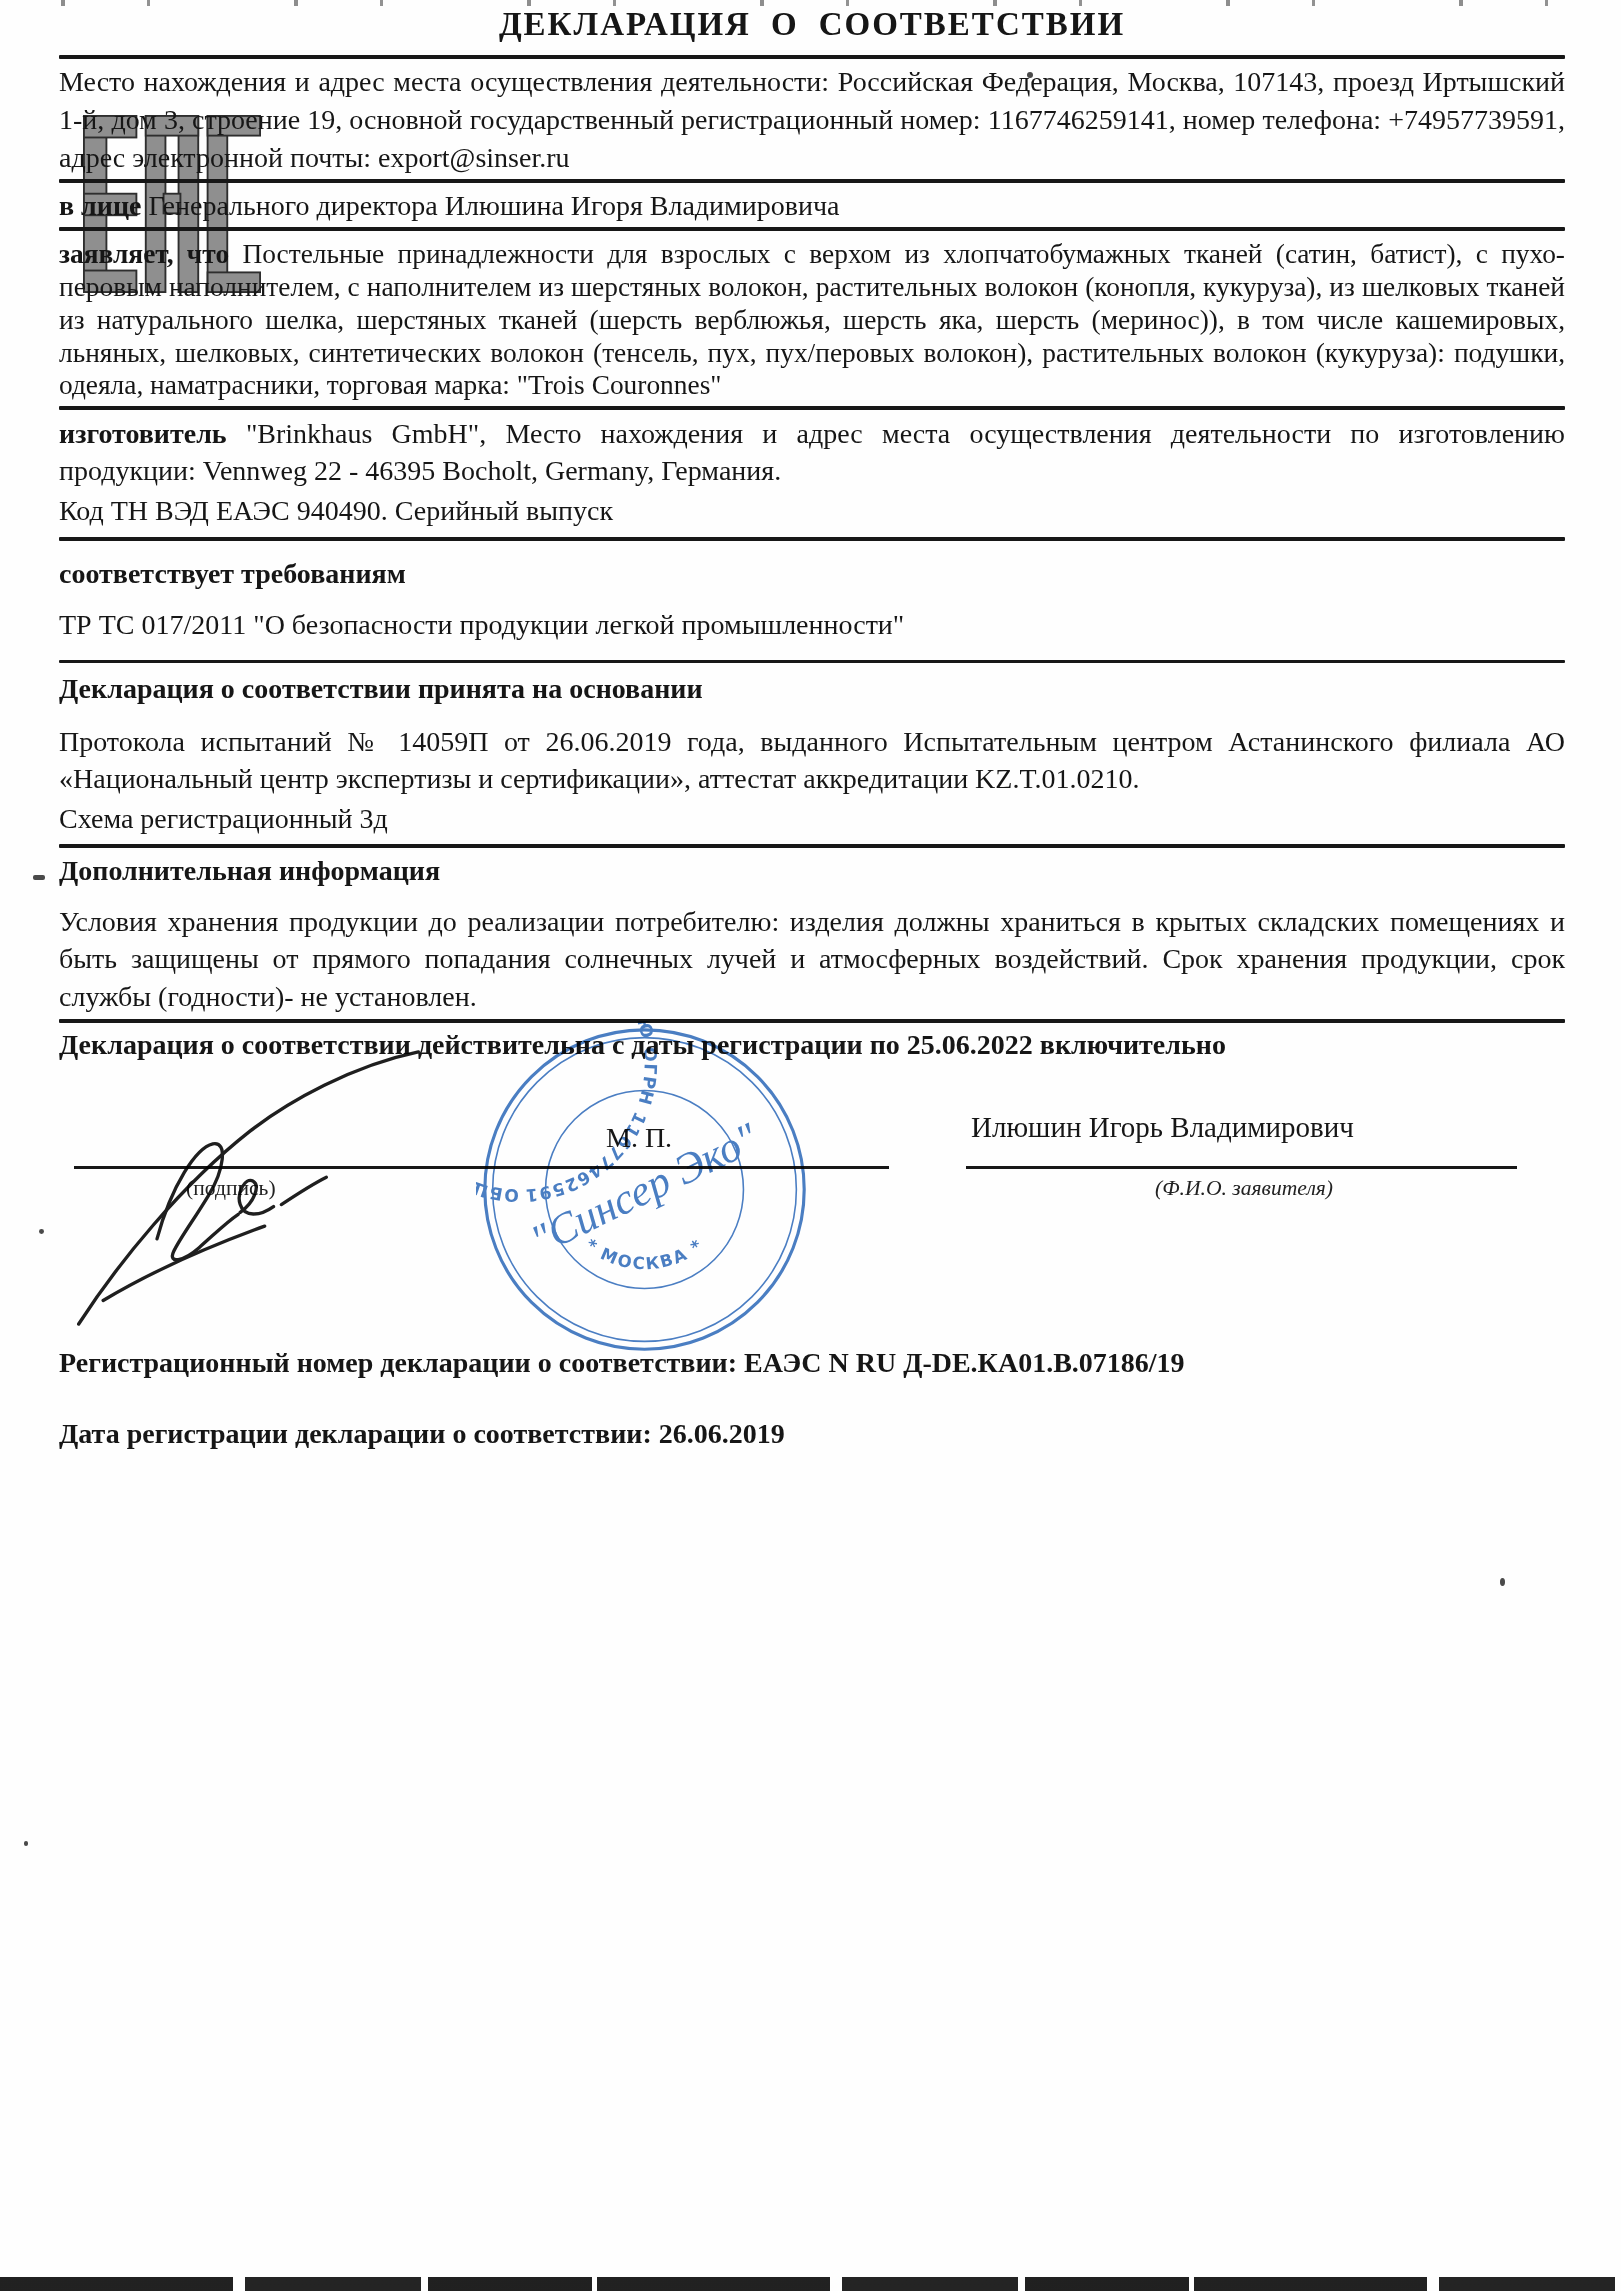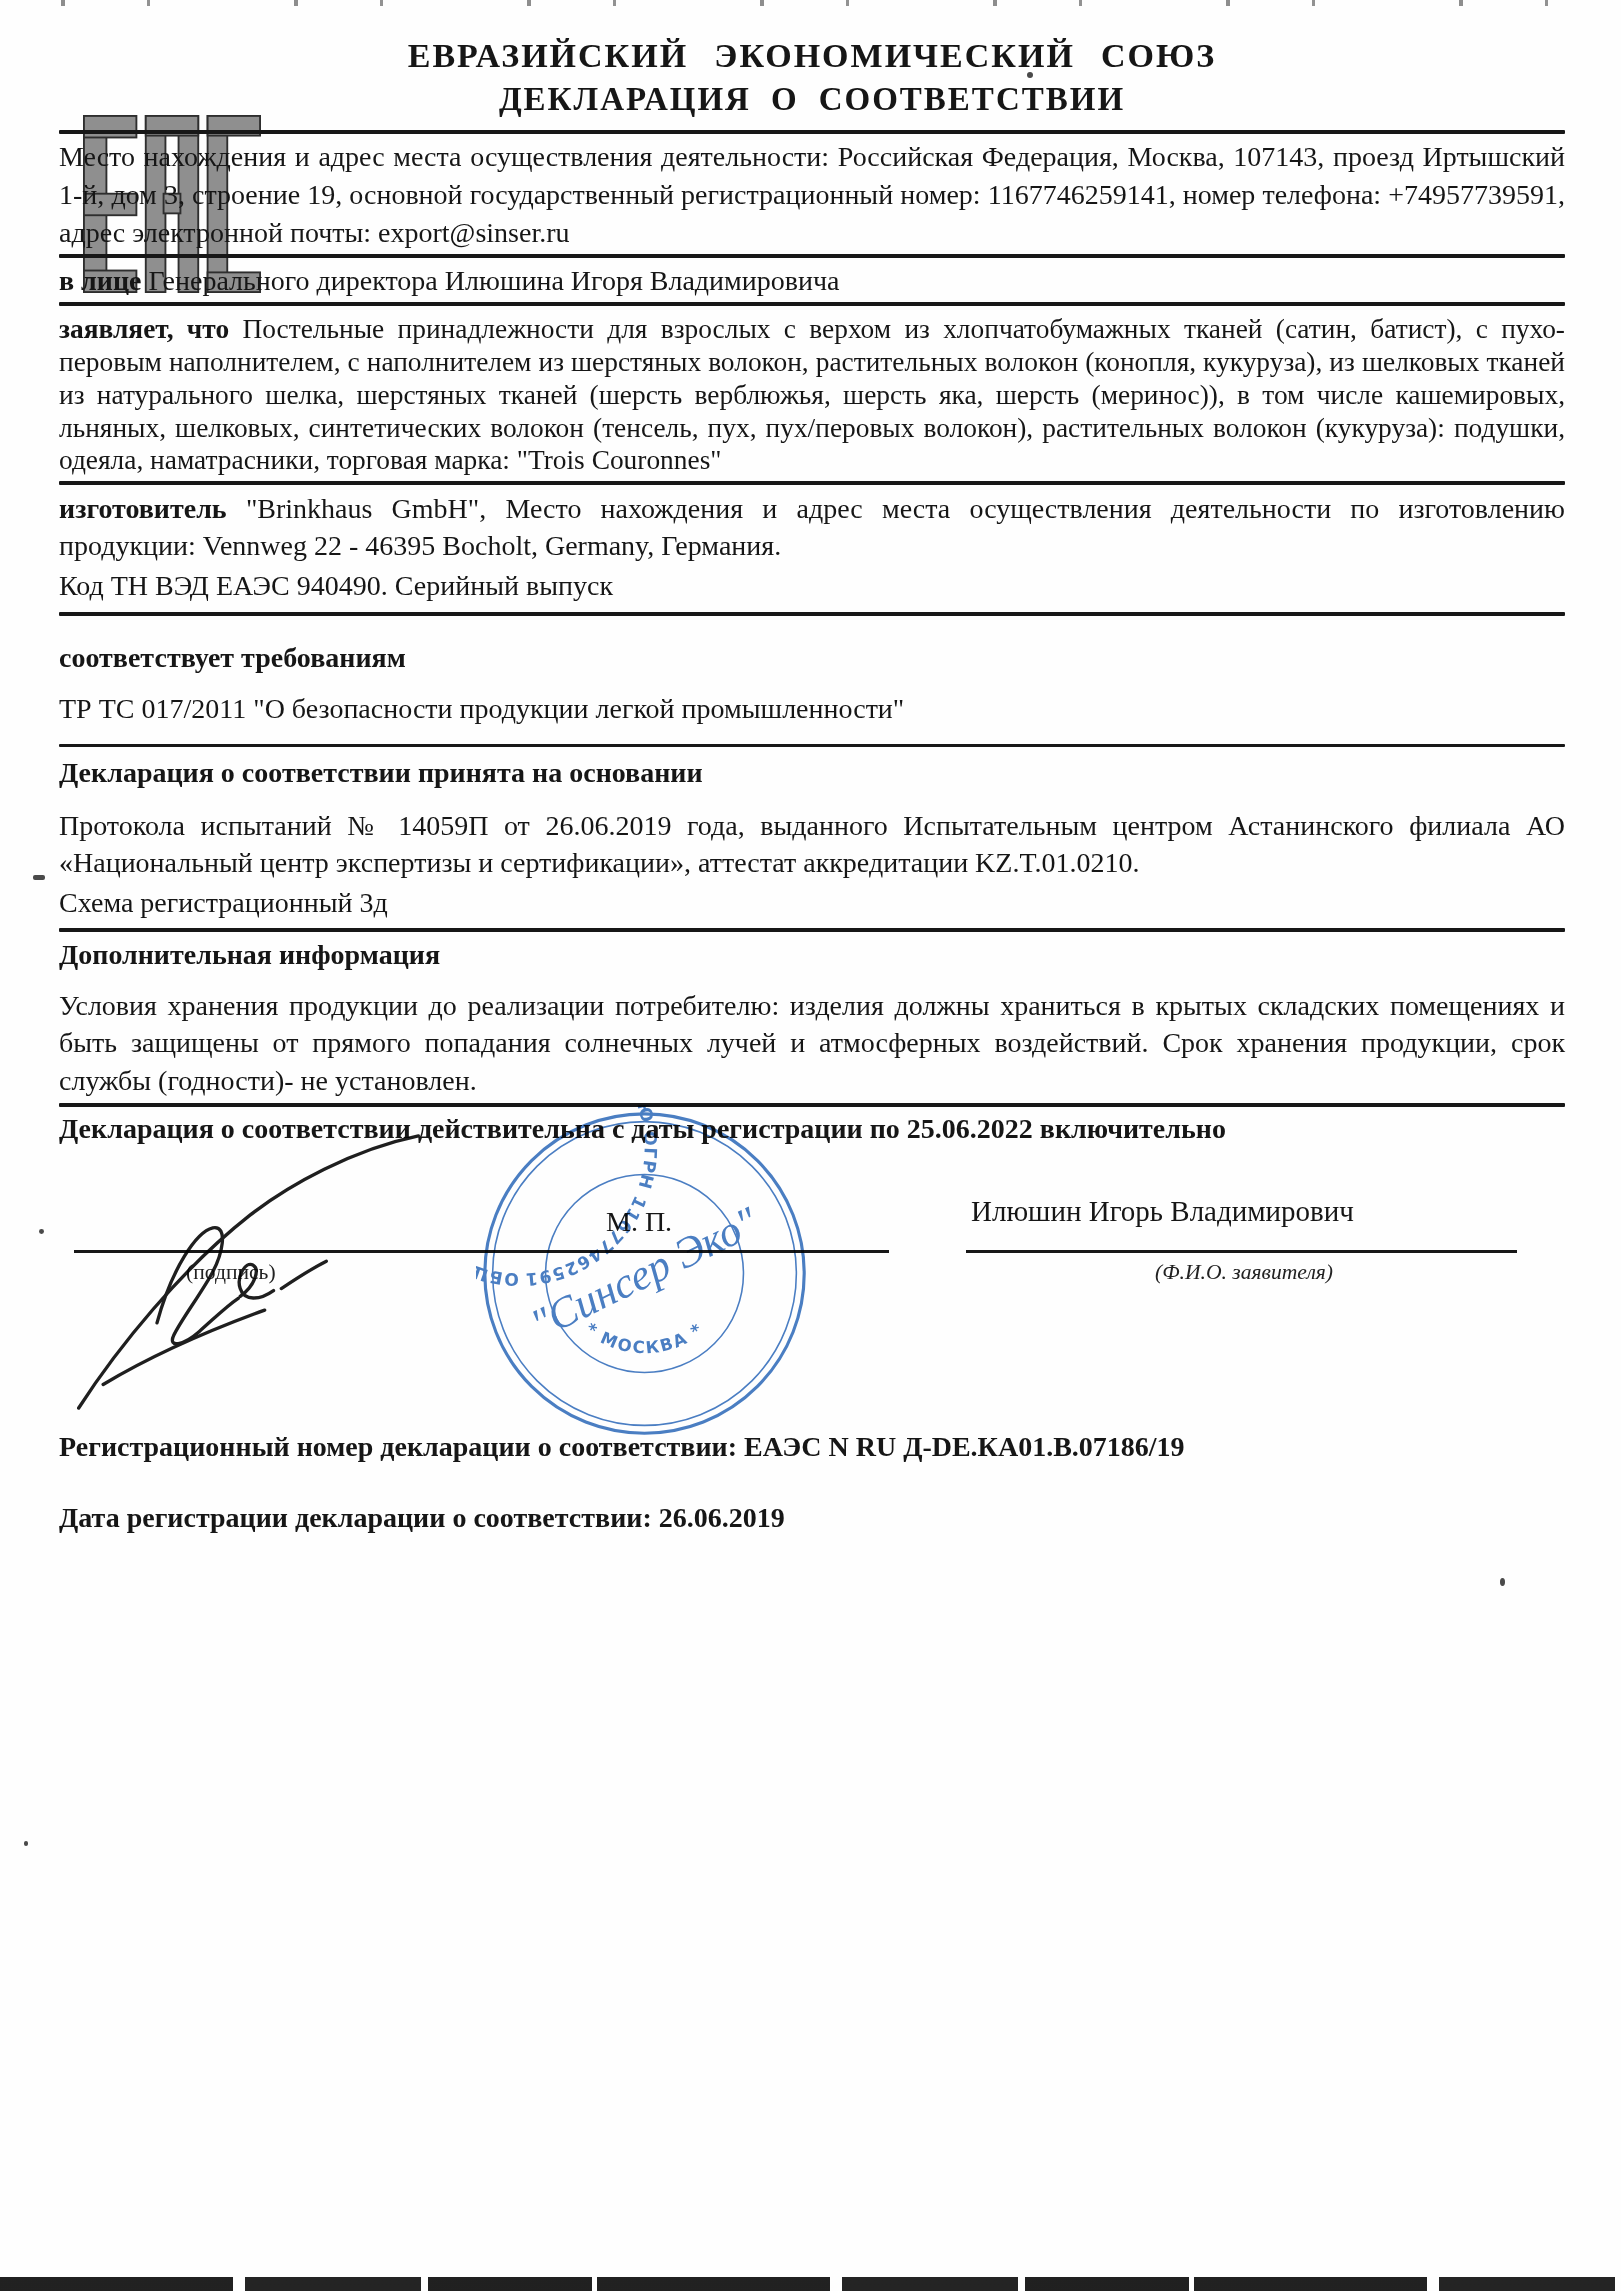--- a/index.html
+++ b/index.html
@@ -61,39 +61,38 @@
       <rect x="67" y="1" width="56" height="21"></rect>
       <rect x="86" y="84" width="18" height="21"></rect>
 
       <rect x="133" y="1" width="21" height="188"></rect>
       <rect x="133" y="1" width="56" height="21"></rect>
       <rect x="133" y="168" width="56" height="21"></rect>
     </g>
   </svg>
 
   <div class="content">
-    <h1 class="title">ЕВРАЗИЙСКИЙ ЭКОНОМИЧЕСКИЙ СОЮЗ</h1>
     <h2 class="subtitle">ДЕКЛАРАЦИЯ О СООТВЕТСТВИИ</h2>
 
     <div class="rule" style="margin-top:11.8px;"></div>
 
     <p class="just" style="margin-top:4.9px;">Место нахождения и адрес места осуществления деятельности: Российская Федерация, Москва, 107143, проезд Иртышский 1-й, дом 3, строение 19, основной государственный регистрационный номер: 1167746259141, номер телефона: +74957739591, адрес электронной почты: export@sinser.ru</p>
     <div class="rule" style="margin-top:2.9px;"></div>
 
     <p style="margin-top:3.9px;"><span class="b">в лице</span> <span>Генерального директора Илюшина Игоря Владимировича</span></p>
     <div class="rule" style="margin-top:2.9px;"></div>
 
     <p class="dense" style="margin-top:6.9px;"><span class="b">заявляет, что</span> <span>Постельные принадлежности для взрослых с верхом из хлопчатобумажных тканей (сатин, батист), с пухо-перовым наполнителем, с наполнителем из шерстяных волокон, растительных волокон (конопля, кукуруза),  из шелковых тканей из натурального шелка,  шерстяных тканей (шерсть верблюжья, шерсть яка,  шерсть (меринос)), в том числе кашемировых,  льняных, шелковых, синтетических волокон (тенсель, пух, пух/перовых волокон), растительных волокон (кукуруза): подушки, одеяла, наматрасники, торговая марка: "Trois  Couronnes"</span></p>
     <div class="rule" style="margin-top:3.9px;"></div>
 
     <p class="just" style="margin-top:4.9px;"><span class="b">изготовитель</span> <span>"Brinkhaus GmbH", Место нахождения и адрес места осуществления деятельности по изготовлению продукции: Vennweg 22 - 46395 Bocholt, Germany,  Германия.</span></p>
     <p style="margin-top:2px;">Код ТН ВЭД ЕАЭС 940490. Серийный выпуск</p>
     <div class="rule" style="margin-top:7.8px;"></div>
 
-    <p class="b" style="margin-top:23px;">соответствует требованиям</p>
+    <p class="b" style="margin-top:14px;">соответствует требованиям</p>
     <p style="margin-top:13.7px;">ТР ТС 017/2011 "О безопасности продукции легкой промышленности"</p>
     <div class="rule" style="margin-top:15.7px;"></div>
 
     <p class="b" style="margin-top:6.9px;">Декларация о соответствии принята на основании</p>
     <p class="just" style="margin-top:14.7px;">Протокола испытаний № 14059П от 26.06.2019 года,  выданного Испытательным центром Астанинского филиала АО «Национальный центр экспертизы и сертификации»,  аттестат аккредитации KZ.T.01.0210.</p>
     <p style="margin-top:2px;">Схема регистрационный 3д</p>
     <div class="rule" style="margin-top:6.9px;"></div>
 
     <p class="b" style="margin-top:3.9px;">Дополнительная информация</p>
     <p class="just" style="margin-top:13.7px;">Условия хранения продукции до реализации потребителю: изделия должны храниться в крытых складских помещениях и быть защищены  от прямого  попадания солнечных лучей и атмосферных воздействий. Срок хранения продукции, срок службы (годности)- не установлен.</p>

